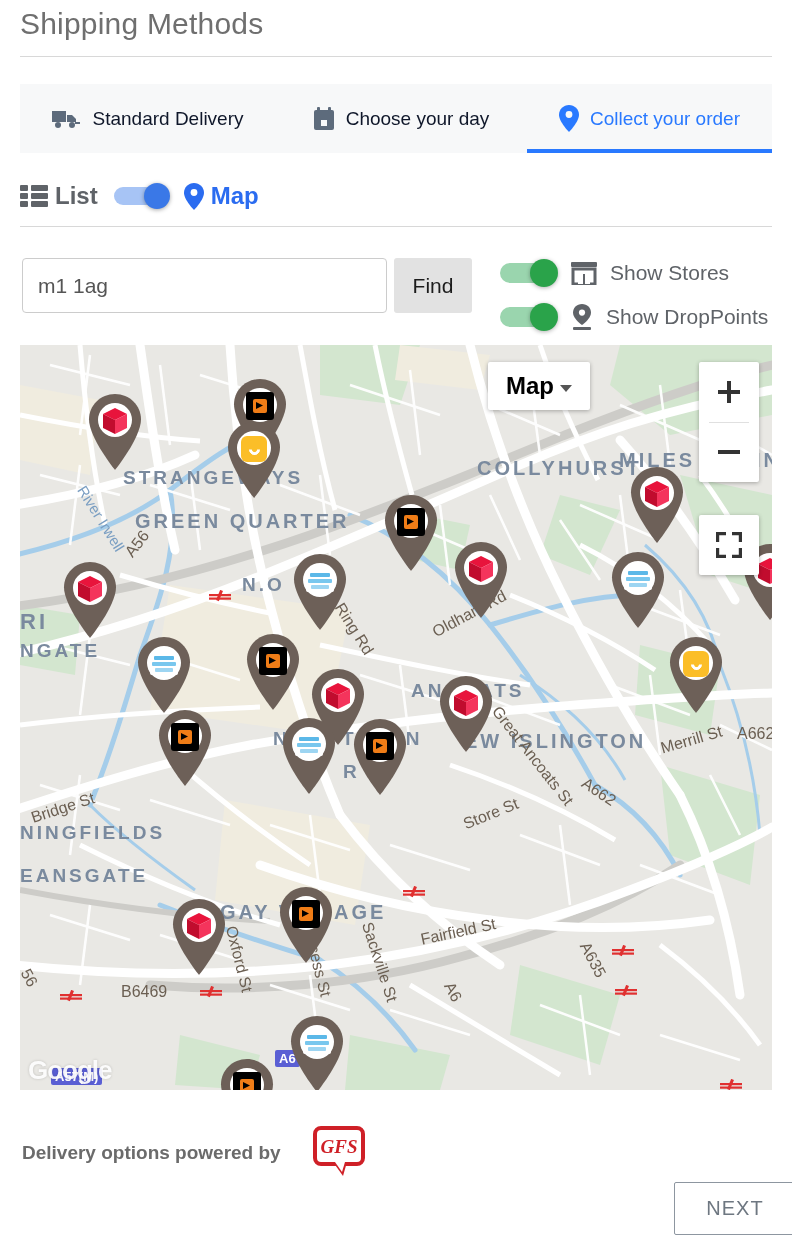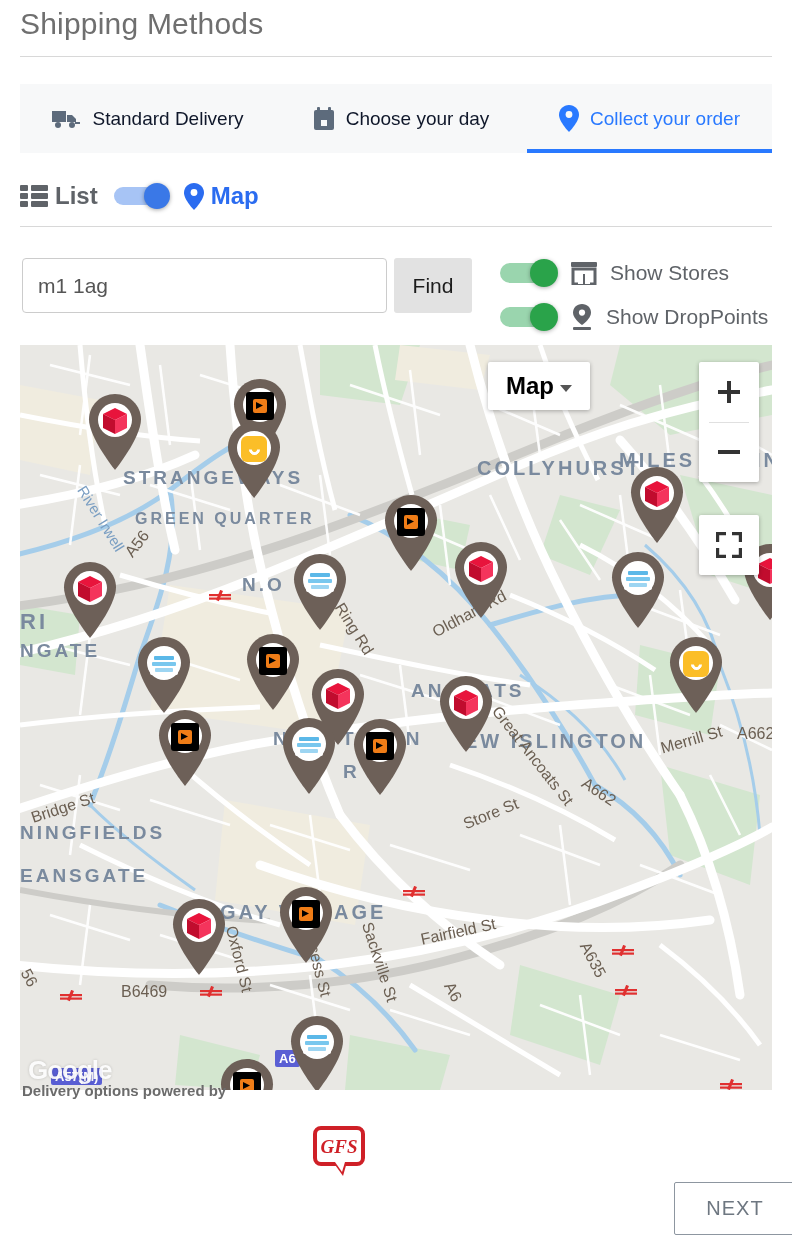--- a/index.html
+++ b/index.html
@@ -229,22 +229,22 @@
     position: absolute; color: #6b5f52; font-size: 16px;
     white-space: nowrap; font-family: "Liberation Sans", sans-serif;
   }
   .wlabel {
     position: absolute; color: #7a9ec2; font-size: 15px;
     white-space: nowrap; font-family: "Liberation Sans", sans-serif;
   }
 
   
   .footer-txt {
-    position: absolute; left: 22px; top: 1078px;
-    font-size: 15px; font-weight: bold; color: #6b6b6b; line-height: 26px;
+    position: absolute; left: 22px; top: 1140px;
+    font-size: 19px; font-weight: bold; color: #6b6b6b; line-height: 26px;
   }
   .gfs {
     position: absolute; left: 313px; top: 1126px; width: 56px; height: 52px;
   }
   .next-btn {
     position: absolute; left: 674px; top: 1182px; width: 122px; height: 53px;
     border: 1px solid #8d96a0; background: #fff; border-radius: 2px;
     color: #6e7781; font-size: 20px; letter-spacing: 1px; cursor: pointer;
     font-family: "Liberation Sans", sans-serif;
   }
@@ -457,21 +457,21 @@
         <path d="M30 570 L110 595 M70 560 L60 640 M140 590 L220 615"></path>
         <path d="M250 640 L330 665 M290 630 L300 710 M370 665 L450 690"></path>
         <path d="M520 660 L600 690 M560 650 L570 730 M640 690 L720 715"></path>
         <path d="M470 150 L500 215 M540 175 L580 235 M690 430 L720 490"></path>
         <path d="M620 260 L700 290 M660 245 L670 320"></path>
       </g>
     </svg>
 
     <div>
       <div class="mlabel" style="left:103px;top:122px;font-size:19px;">STRANGEWAYS</div>
-      <div class="mlabel" style="left:115px;top:165px;font-size:16px;">GREEN QUARTER</div>
+      <div class="mlabel" style="left:115px;top:165px;font-size:20px;">GREEN QUARTER</div>
       <div class="mlabel" style="left:457px;top:112px;font-size:20px;">COLLYHURST</div>
       <div class="mlabel" style="left:599px;top:104px;font-size:20px;">MILES P</div>
       <div class="mlabel" style="left:735px;top:104px;font-size:20px;">IN</div>
       <div class="mlabel" style="left:222px;top:229px;font-size:19px;">N.O</div>
       <div class="mlabel" style="left:300px;top:229px;font-size:19px;">A</div>
       <div class="mlabel" style="left:391px;top:303px;font-size:19px;margin-top:32px;">ANCOATS</div>
       <div class="mlabel" style="left:0px;top:264px;font-size:22px;">RI</div>
       <div class="mlabel" style="left:58px;top:252px;font-size:19px;">S</div>
       <div class="mlabel" style="left:0px;top:295px;font-size:19px;">NGATE</div>
       <div class="mlabel" style="left:253px;top:383px;font-size:19px;">NO</div>

